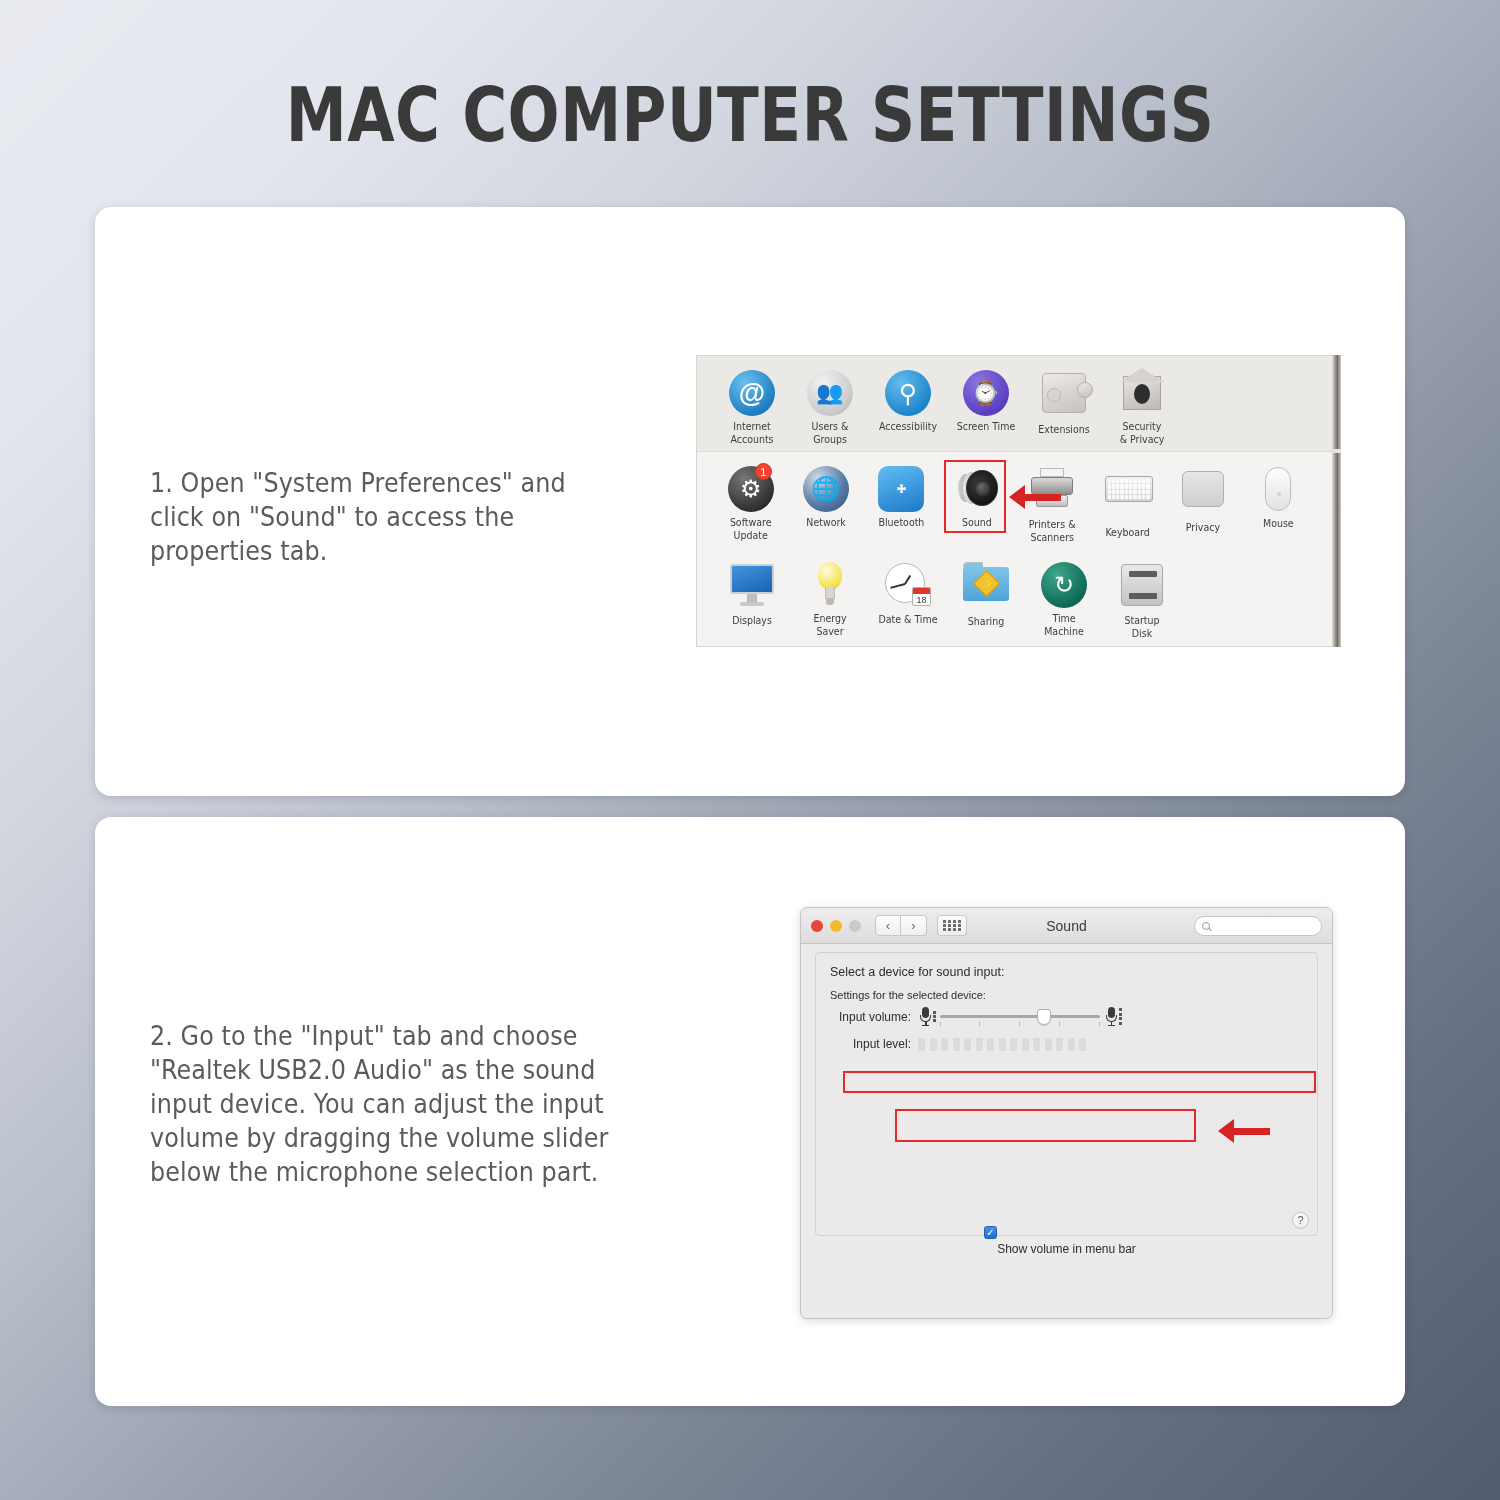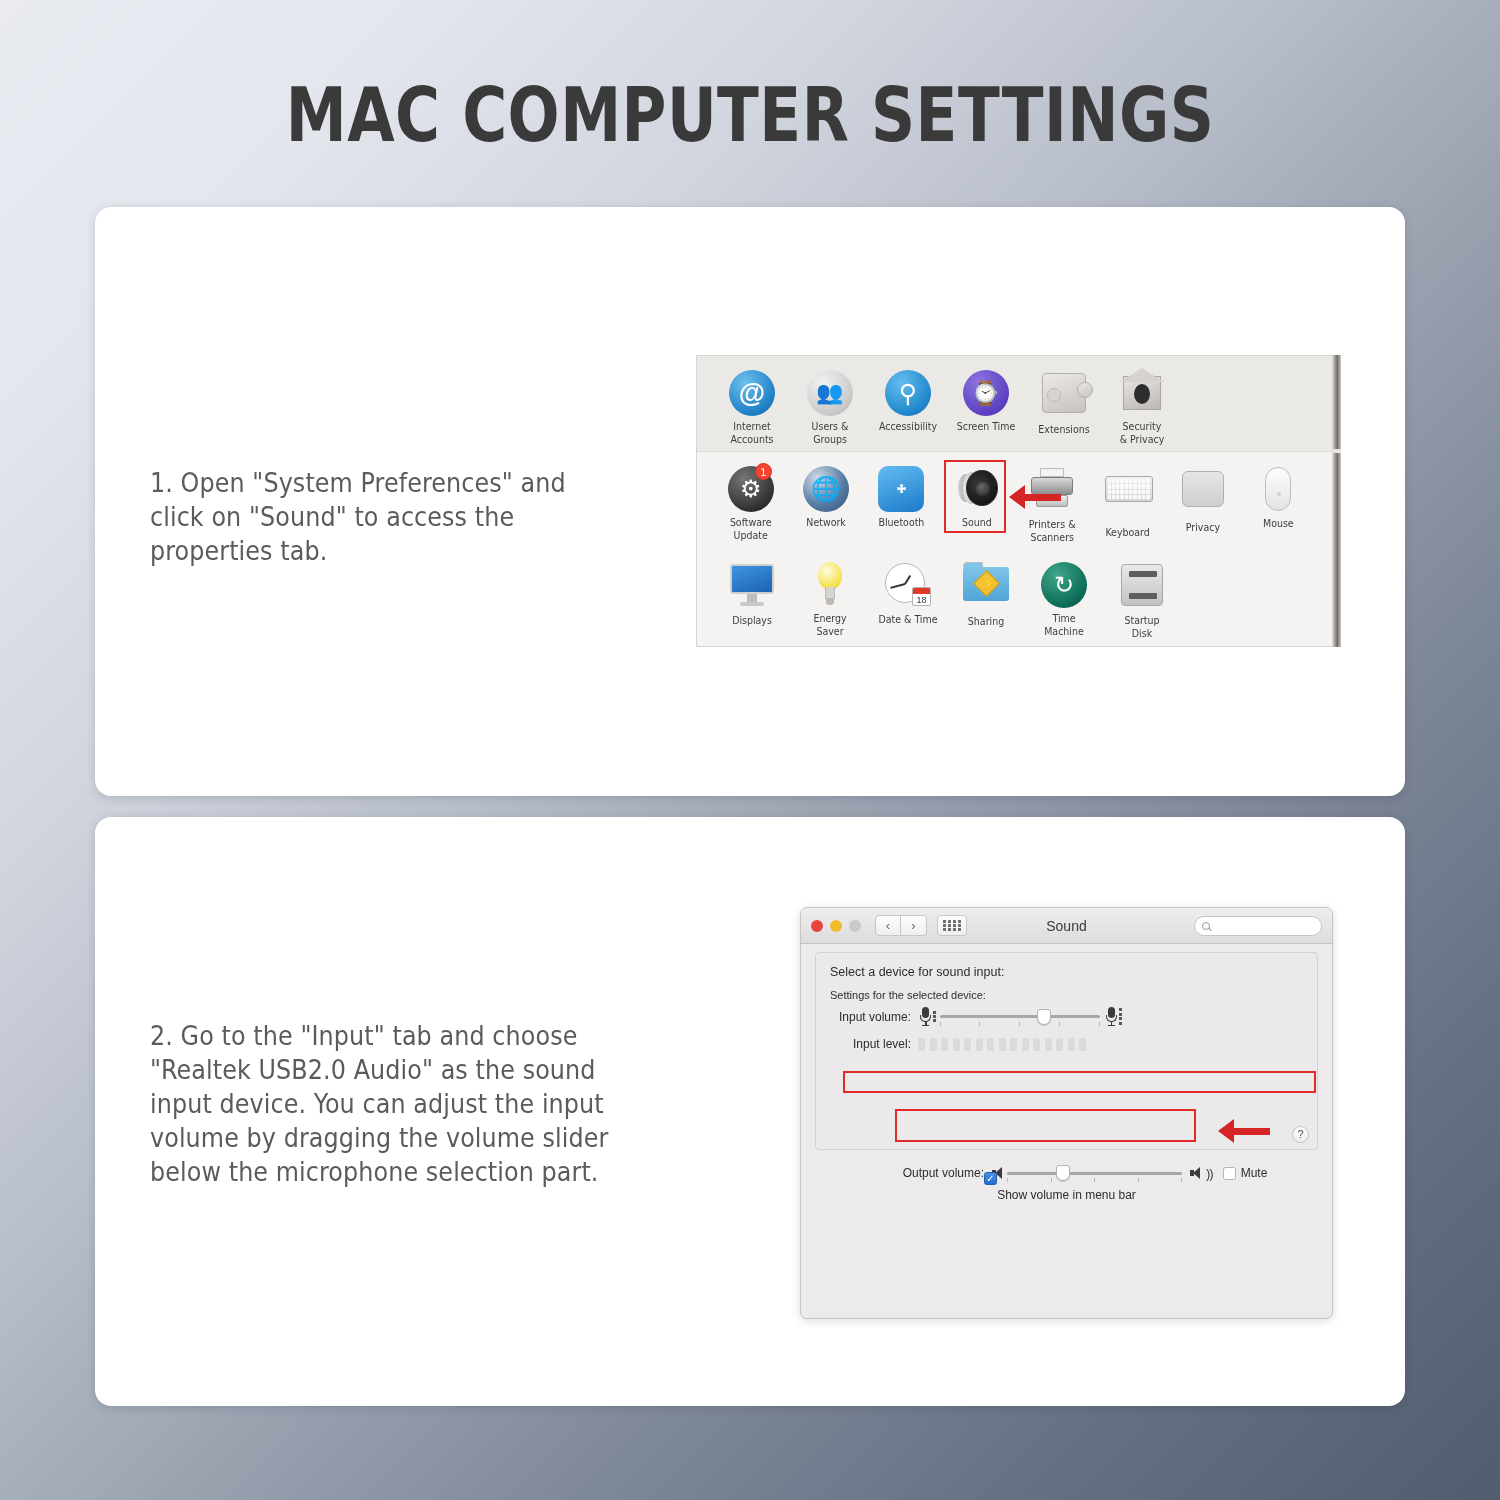--- a/index.html
+++ b/index.html
@@ -337,21 +337,21 @@
   }
   #input-tab-highlight { left: 366px; top: 41px; width: 54px; height: 32px; }
 
   
   .pane {
     margin: 8px 14px 0 14px;
     background: #ebe9e9;
     border: 1px solid #d2d0d0;
     border-radius: 4px;
     padding: 12px 14px 10px 14px;
-    height: 198px;
+    height: 284px;
     position: relative;
   }
   .pane-label { font-size: 12.5px; color: #2e2c2c; margin-bottom: 4px; }
 
   .devlist {
     border: 1.5px solid #3a6fc4;
     background: #fff;
     height: 103px;
     overflow: hidden;
   }
@@ -785,45 +785,20 @@
             <i></i>
             <i></i>
             <i></i>
             <i></i>
           </div>
       </div>
 
       <div class="helpbtn">?</div>
     </div>
 
-    <div class="outrow">
-      <div class="ctrl-label" style="width:190px;">Output volume:</div>
-      <div class="spk-small">
-          <div class="b"></div>
-          <div class="c"></div>
-        </div>
-      <div class="slider" style="width:175px;">
-        <div class="track"></div>
-        <div class="ticks">
-            <i></i>
-            <i></i>
-            <i></i>
-            <i></i>
-            <i></i>
-          </div>
-        <div class="thumb" id="output-thumb" style="left: calc(32% - 7px);"></div>
-      </div>
-      <div class="spk-small" style="margin-left:7px;">
-          <div class="b"></div>
-          <div class="c"></div>
-        </div>
-      <span class="wave">))</span>
-      <div class="checkbox" style="margin-left:10px;"></div>
-      <span style="margin-left:5px;">Mute</span>
-    </div>
 
     <div class="showvol">
       <div class="cbwrap">
         <div class="checkbox checked">✓</div>
       </div>
       <span>Show volume in menu bar</span>
     </div>
 
   </div>
 </div>

